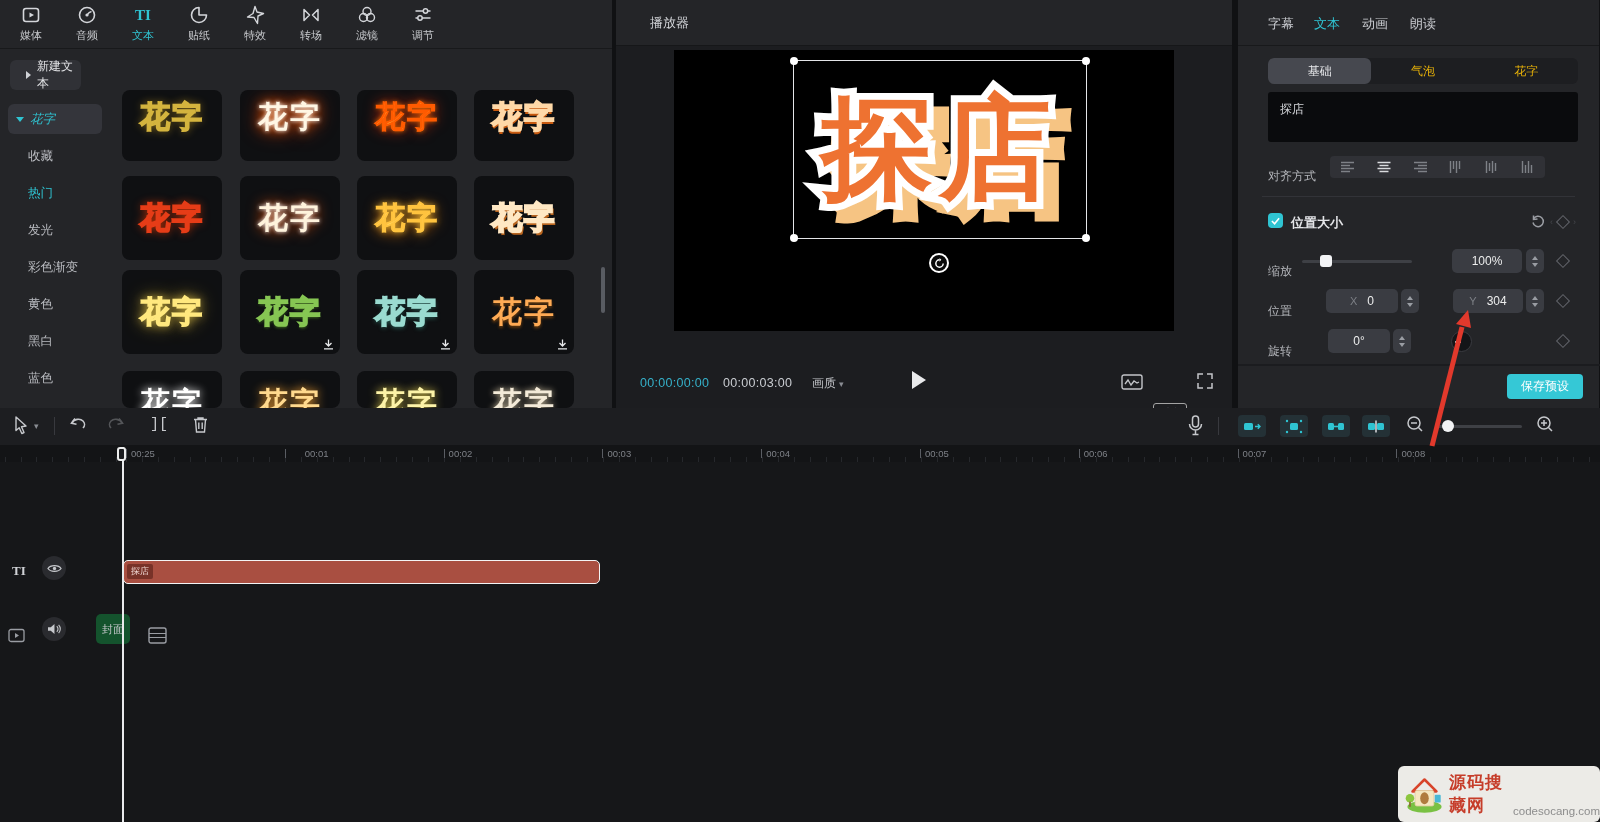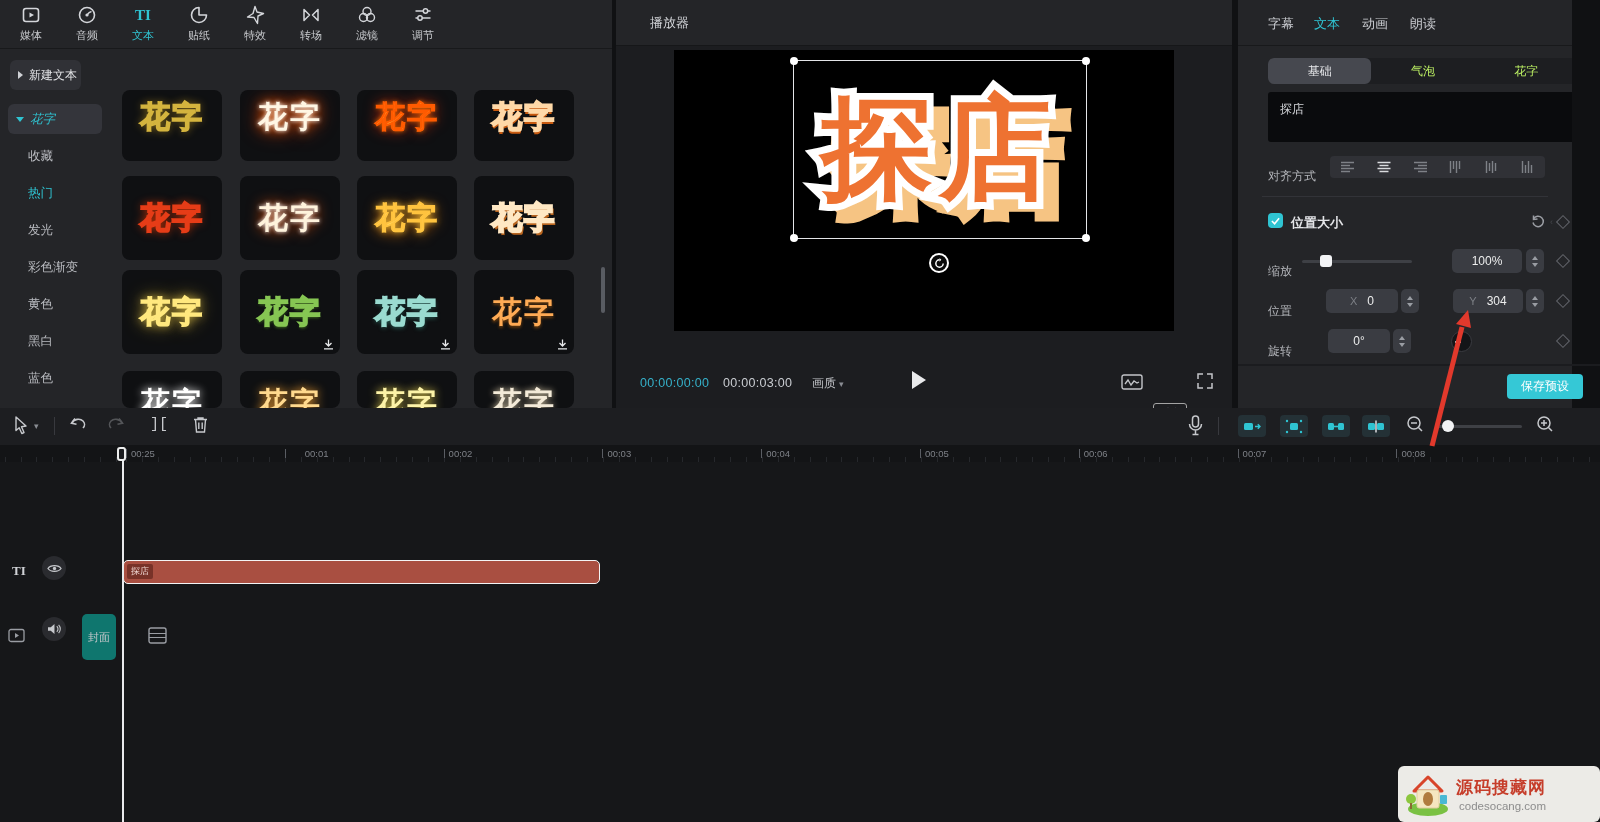--- a/index.html
+++ b/index.html
@@ -12,21 +12,21 @@
   #top-toolbar{position:absolute;left:0;top:0;width:612px;height:48px;display:flex;
     align-items:center;padding-left:10px;gap:14px;border-bottom:1px solid #18191b;}
   .tool{width:42px;display:flex;flex-direction:column;align-items:center;gap:3px;cursor:pointer;}
   .tool svg{color:#d4d6da;}
   .tool .tlabel{font-size:11px;color:#c6c8cc;white-space:nowrap;}
   .tool.active .tlabel{color:#2fc4d2;}
   .tool .ti-text{font-size:15px;font-weight:bold;color:#d4d6da;font-family:"Liberation Serif",serif;line-height:20px;}
   .tool.active .ti-text{color:#2fc4d2;}
   #left-nav{position:absolute;left:0;top:48px;width:112px;bottom:0;}
   #new-text-btn{position:absolute;left:10px;top:12px;width:71px;height:30px;background:#303136;
-    border-radius:6px;display:flex;align-items:center;gap:6px;padding-left:8px;box-sizing:border-box;cursor:pointer;}
+    border-radius:6px;display:flex;align-items:center;gap:6px;padding-left:16px;box-sizing:border-box;cursor:pointer;}
   #new-text-btn .tri{width:0;height:0;border-left:5px solid #cfd1d6;border-top:4px solid transparent;border-bottom:4px solid transparent;}
   #new-text-btn span{font-size:12px;color:#e2e3e6;}
   #nav-list{position:absolute;left:0;top:56px;width:112px;display:flex;flex-direction:column;gap:7px;}
   .nav-item{height:30px;display:flex;align-items:center;padding-left:28px;font-size:12.5px;color:#b9bbc0;cursor:pointer;}
   .nav-item.accent{color:#2fc4d2;}
   .nav-item.selected{background:#34353b;border-radius:6px;margin:0 10px 0 8px;padding-left:8px;font-style:italic;}
   .nav-item .caret{width:0;height:0;border-top:5px solid #2fc4d2;border-left:4px solid transparent;border-right:4px solid transparent;margin-right:6px;}
   #search-bar{position:absolute;left:120px;top:63px;width:477px;height:27px;background:#131417;
     border-radius:14px;display:flex;align-items:center;gap:7px;padding-left:12px;box-sizing:border-box;cursor:text;}
   #search-bar span{font-size:12px;color:#5e6167;}
@@ -54,26 +54,26 @@
   #duration{position:absolute;left:107px;top:18px;font-size:12.5px;color:#c9ccd1;letter-spacing:.3px;}
   #quality{position:absolute;left:196px;top:17px;font-size:12px;color:#c3c5c9;cursor:pointer;}
   #quality .dn{font-size:9px;color:#8a8d93;margin-left:3px;}
   #play-btn{position:absolute;left:296px;top:13px;width:0;height:0;cursor:pointer;
     border-left:14px solid #e8e9eb;border-top:9px solid transparent;border-bottom:9px solid transparent;}
   #wave-icon{position:absolute;left:505px;top:16px;cursor:pointer;color:#c3c5c9;}
   #fit-btn{position:absolute;left:537px;top:14px;width:32px;height:18px;border:1px solid #a3a3a3;border-radius:3px;
     font-size:11px;color:#c3c5c9;display:flex;align-items:center;justify-content:center;cursor:pointer;margin-top:31px;}
   #expand-icon{position:absolute;left:581px;top:15px;cursor:pointer;color:#c3c5c9;}
   
-  #inspector{left:1238px;top:0;width:334px;height:408px;}
+  #inspector{left:1238px;top:0;width:361px;height:408px;}
   #insp-tabs{position:absolute;left:0;top:0;right:0;height:45px;border-bottom:1px solid #18191b;}
   .insp-tab{position:absolute;top:15px;font-size:13px;color:#c9cbd0;cursor:pointer;}
   .insp-tab.active{color:#2fc4d2;}
   #subtabs{position:absolute;left:30px;top:58px;width:310px;height:26px;background:#1d1e21;border-radius:6px;display:flex;}
-  .subtab{flex:1;display:flex;align-items:center;justify-content:center;font-size:12px;color:#bef264;cursor:pointer;border-radius:6px;}
+  .subtab{flex:1;display:flex;align-items:center;justify-content:center;font-size:12px;color:#eab308;cursor:pointer;border-radius:6px;}
   .subtab.active{background:#46484f;color:#e8e9ec;}
   #text-box{position:absolute;left:30px;top:92px;width:310px;height:50px;background:#0a0b0d;border-radius:3px;cursor:text;}
   #text-box span{position:absolute;left:12px;top:9px;font-size:12px;color:#d4d6da;}
   .insp-label{position:absolute;left:30px;font-size:12px;color:#b4b6bb;margin-top:8px;}
   #align-pill{position:absolute;left:92px;top:156px;width:215px;height:22px;background:#303136;border-radius:4px;
     display:flex;align-items:center;justify-content:space-around;}
   .align-btn{display:flex;align-items:center;justify-content:center;width:32px;height:22px;cursor:pointer;color:#7e8187;}
   .align-btn.active{color:#d9dbde;}
   .hdivider{position:absolute;left:24px;right:24px;height:1px;background:#323338;}
   #checkbox{position:absolute;left:30px;top:213px;width:15px;height:15px;background:#2fc4d2;border-radius:4px;
@@ -115,29 +115,29 @@
   #playhead-line{position:absolute;left:122px;top:39px;width:1.5px;height:375px;background:#e9eaec;z-index:5;}
   #playhead-cap{position:absolute;left:117px;top:39px;width:9px;height:14px;border:2px solid #eceded;border-radius:3px;
     background:#1a1b1e;box-sizing:border-box;z-index:6;cursor:grab;}
   #track-ti{position:absolute;left:12px;top:155px;font-size:13px;color:#d0d2d6;font-family:"Liberation Serif",serif;font-weight:bold;}
   .head-circle{position:absolute;width:24px;height:24px;border-radius:50%;background:#2a2b2f;display:flex;
     align-items:center;justify-content:center;color:#c6c8cc;cursor:pointer;}
   #text-clip{position:absolute;left:123px;top:152px;width:477px;height:24px;background:#a94f41;
     border:1.5px solid #f3f4f5;border-radius:5px;box-sizing:border-box;cursor:pointer;z-index:4;}
   #text-clip .chip{position:absolute;left:3px;top:3px;background:rgba(60,16,10,.45);border-radius:2px;
     font-size:9px;color:#f1d9d4;padding:1px 4px;}
-  #cover-btn{position:absolute;left:82px;top:206px;width:34px;height:46px;background:#0f766e;border-radius:5px;
+  #cover-btn{position:absolute;left:96px;top:206px;width:34px;height:30px;background:#14532d;border-radius:5px;
     display:flex;align-items:center;justify-content:center;font-size:11px;color:#c6c8cc;cursor:pointer;}
   #filmstrip{position:absolute;left:148px;top:219px;color:#9a9da3;cursor:pointer;}
   #vidclip-icon{position:absolute;left:8px;top:220px;color:#9a9da3;cursor:pointer;}
   
   #arrow-svg{position:absolute;left:0;top:0;width:1600px;height:822px;pointer-events:none;z-index:40;}
   #watermark{position:absolute;left:1398px;top:766px;width:202px;height:56px;background:#ecebe7;border-radius:6px;
     z-index:41;display:flex;align-items:center;padding-left:6px;box-sizing:border-box;}
-  #wm-text{margin-left:4px;display:flex;flex-direction:column;align-items:flex-end;}
+  #wm-text{margin-left:4px;display:flex;flex-direction:row;align-items:flex-end;}
   #wm-title{font-size:17px;font-weight:bold;color:#c63d2a;letter-spacing:1px;}
   #wm-url{font-size:11.5px;color:#8d8d8d;margin-top:1px;}
 </style>
 </head>
 <body>
 
 <div id="app">
 
   <div id="left-panel" class="panel">
     <div id="top-toolbar">

